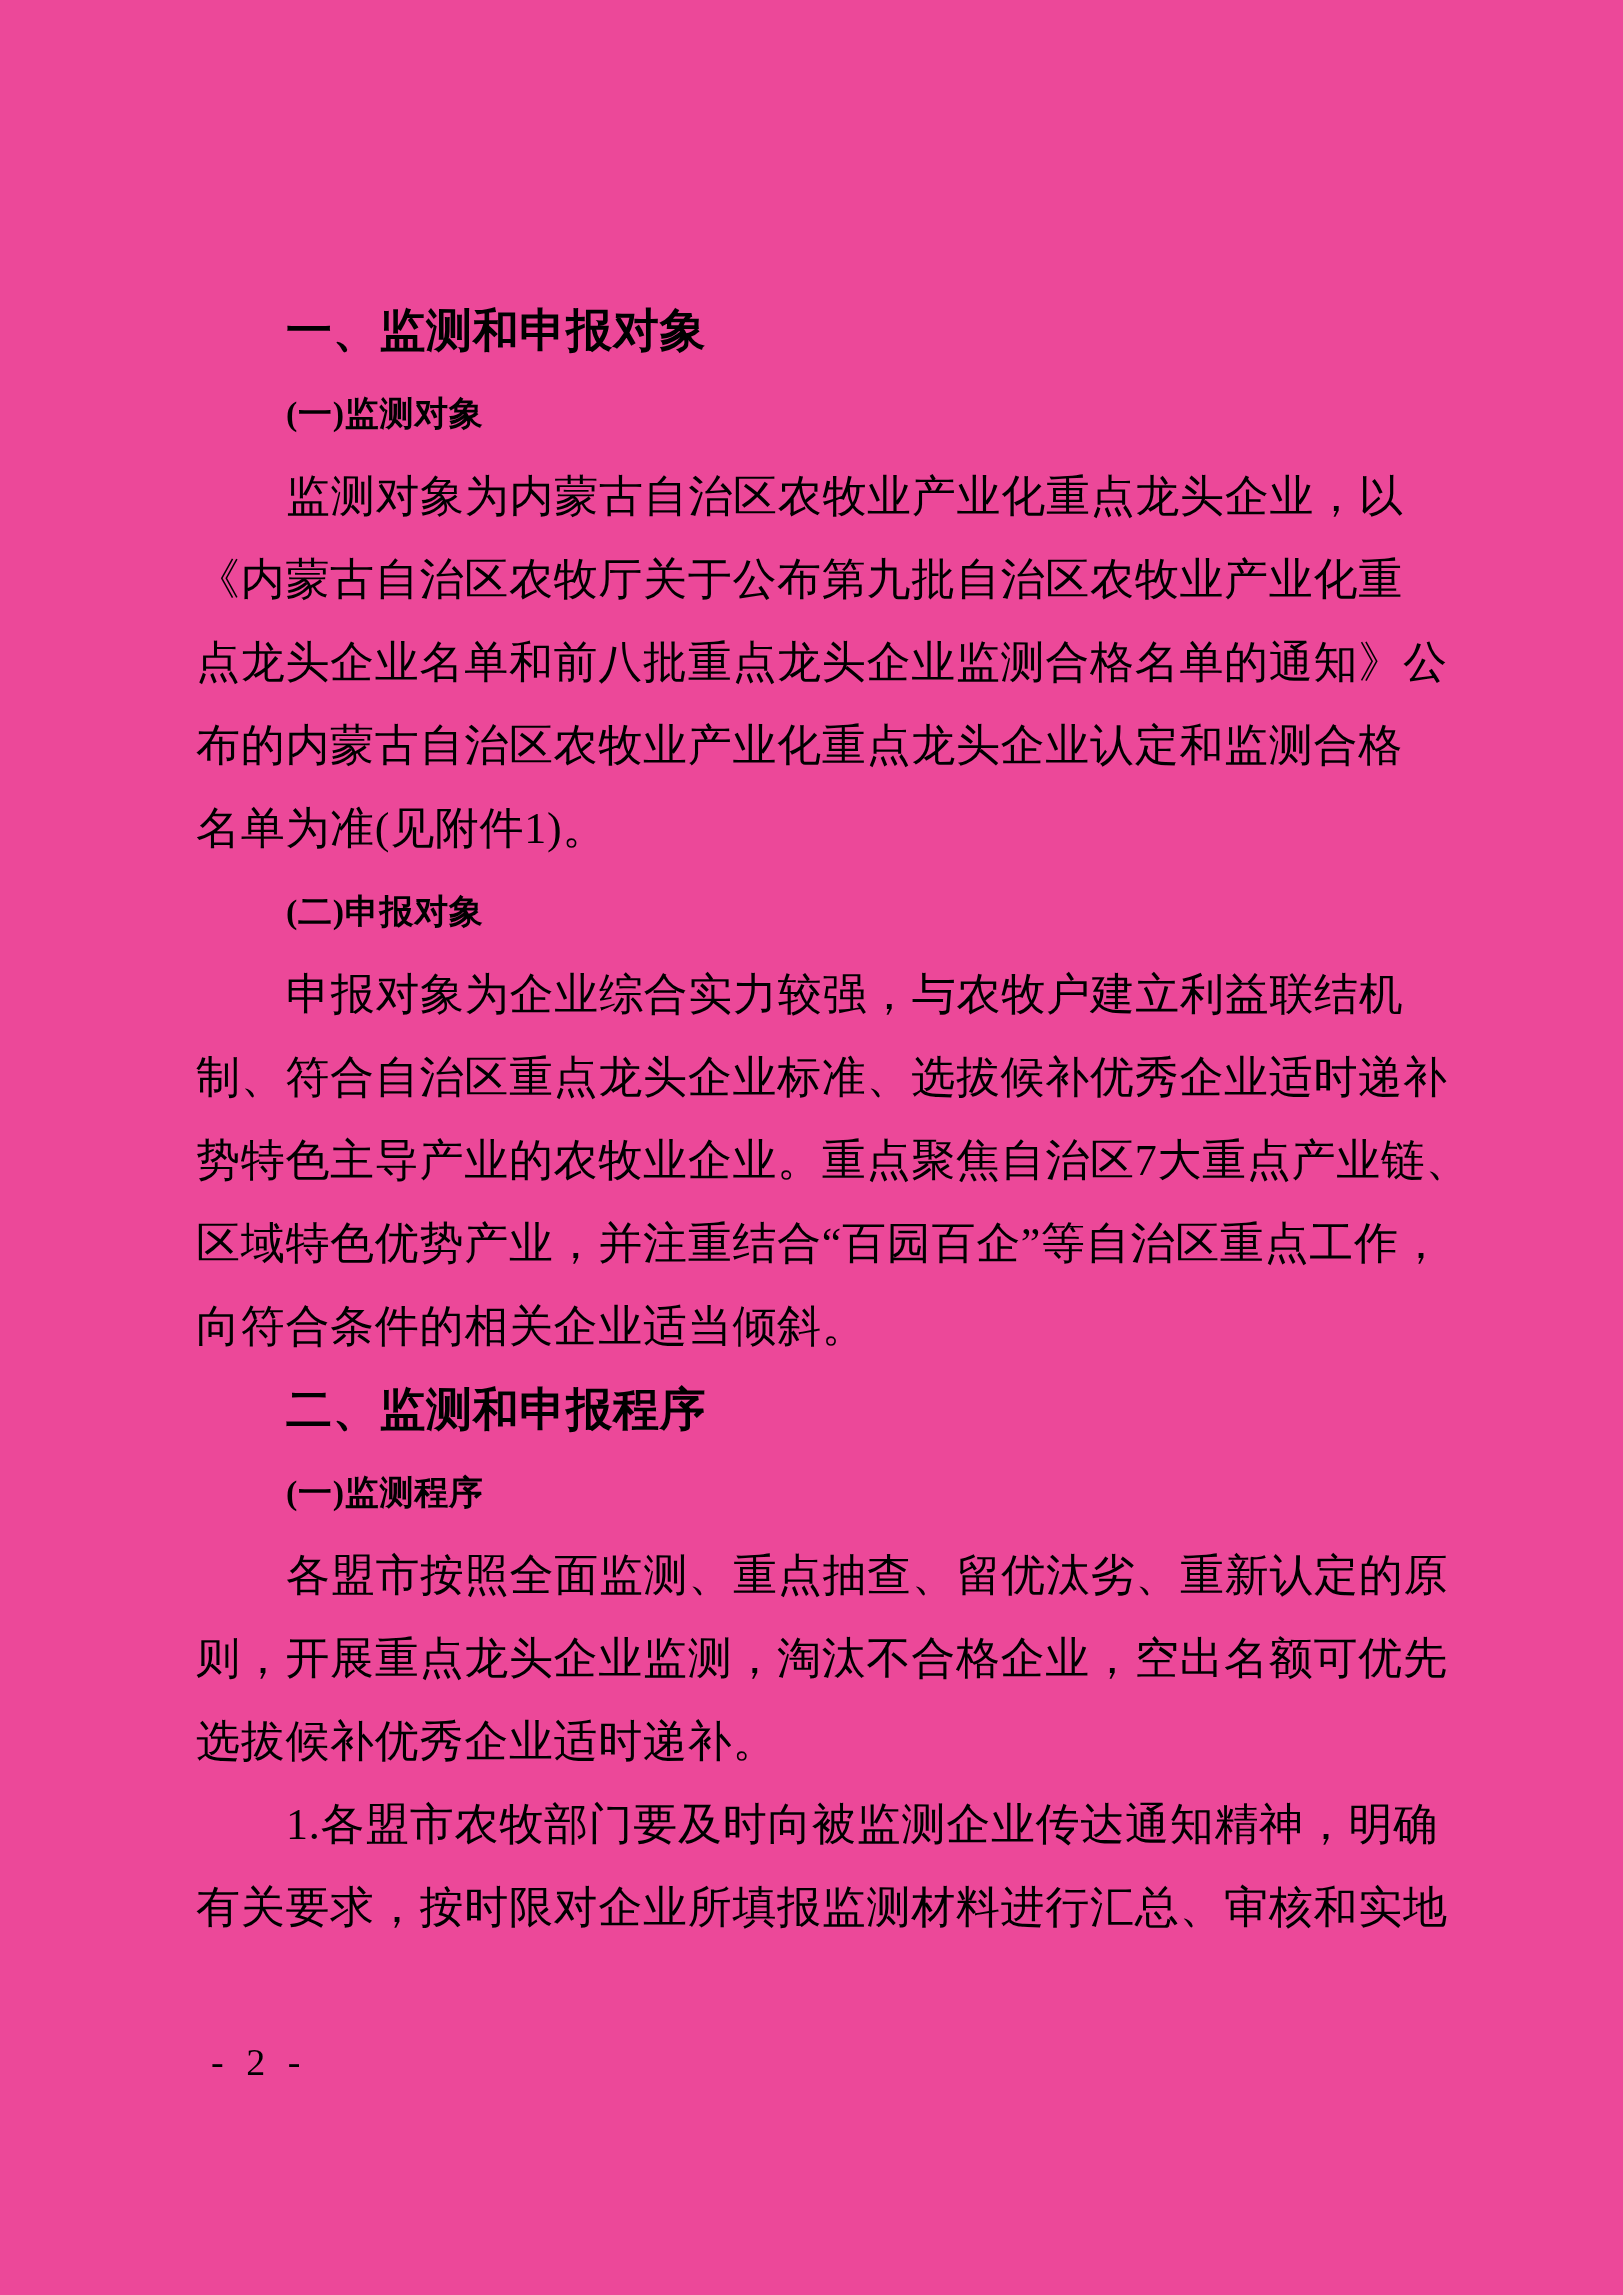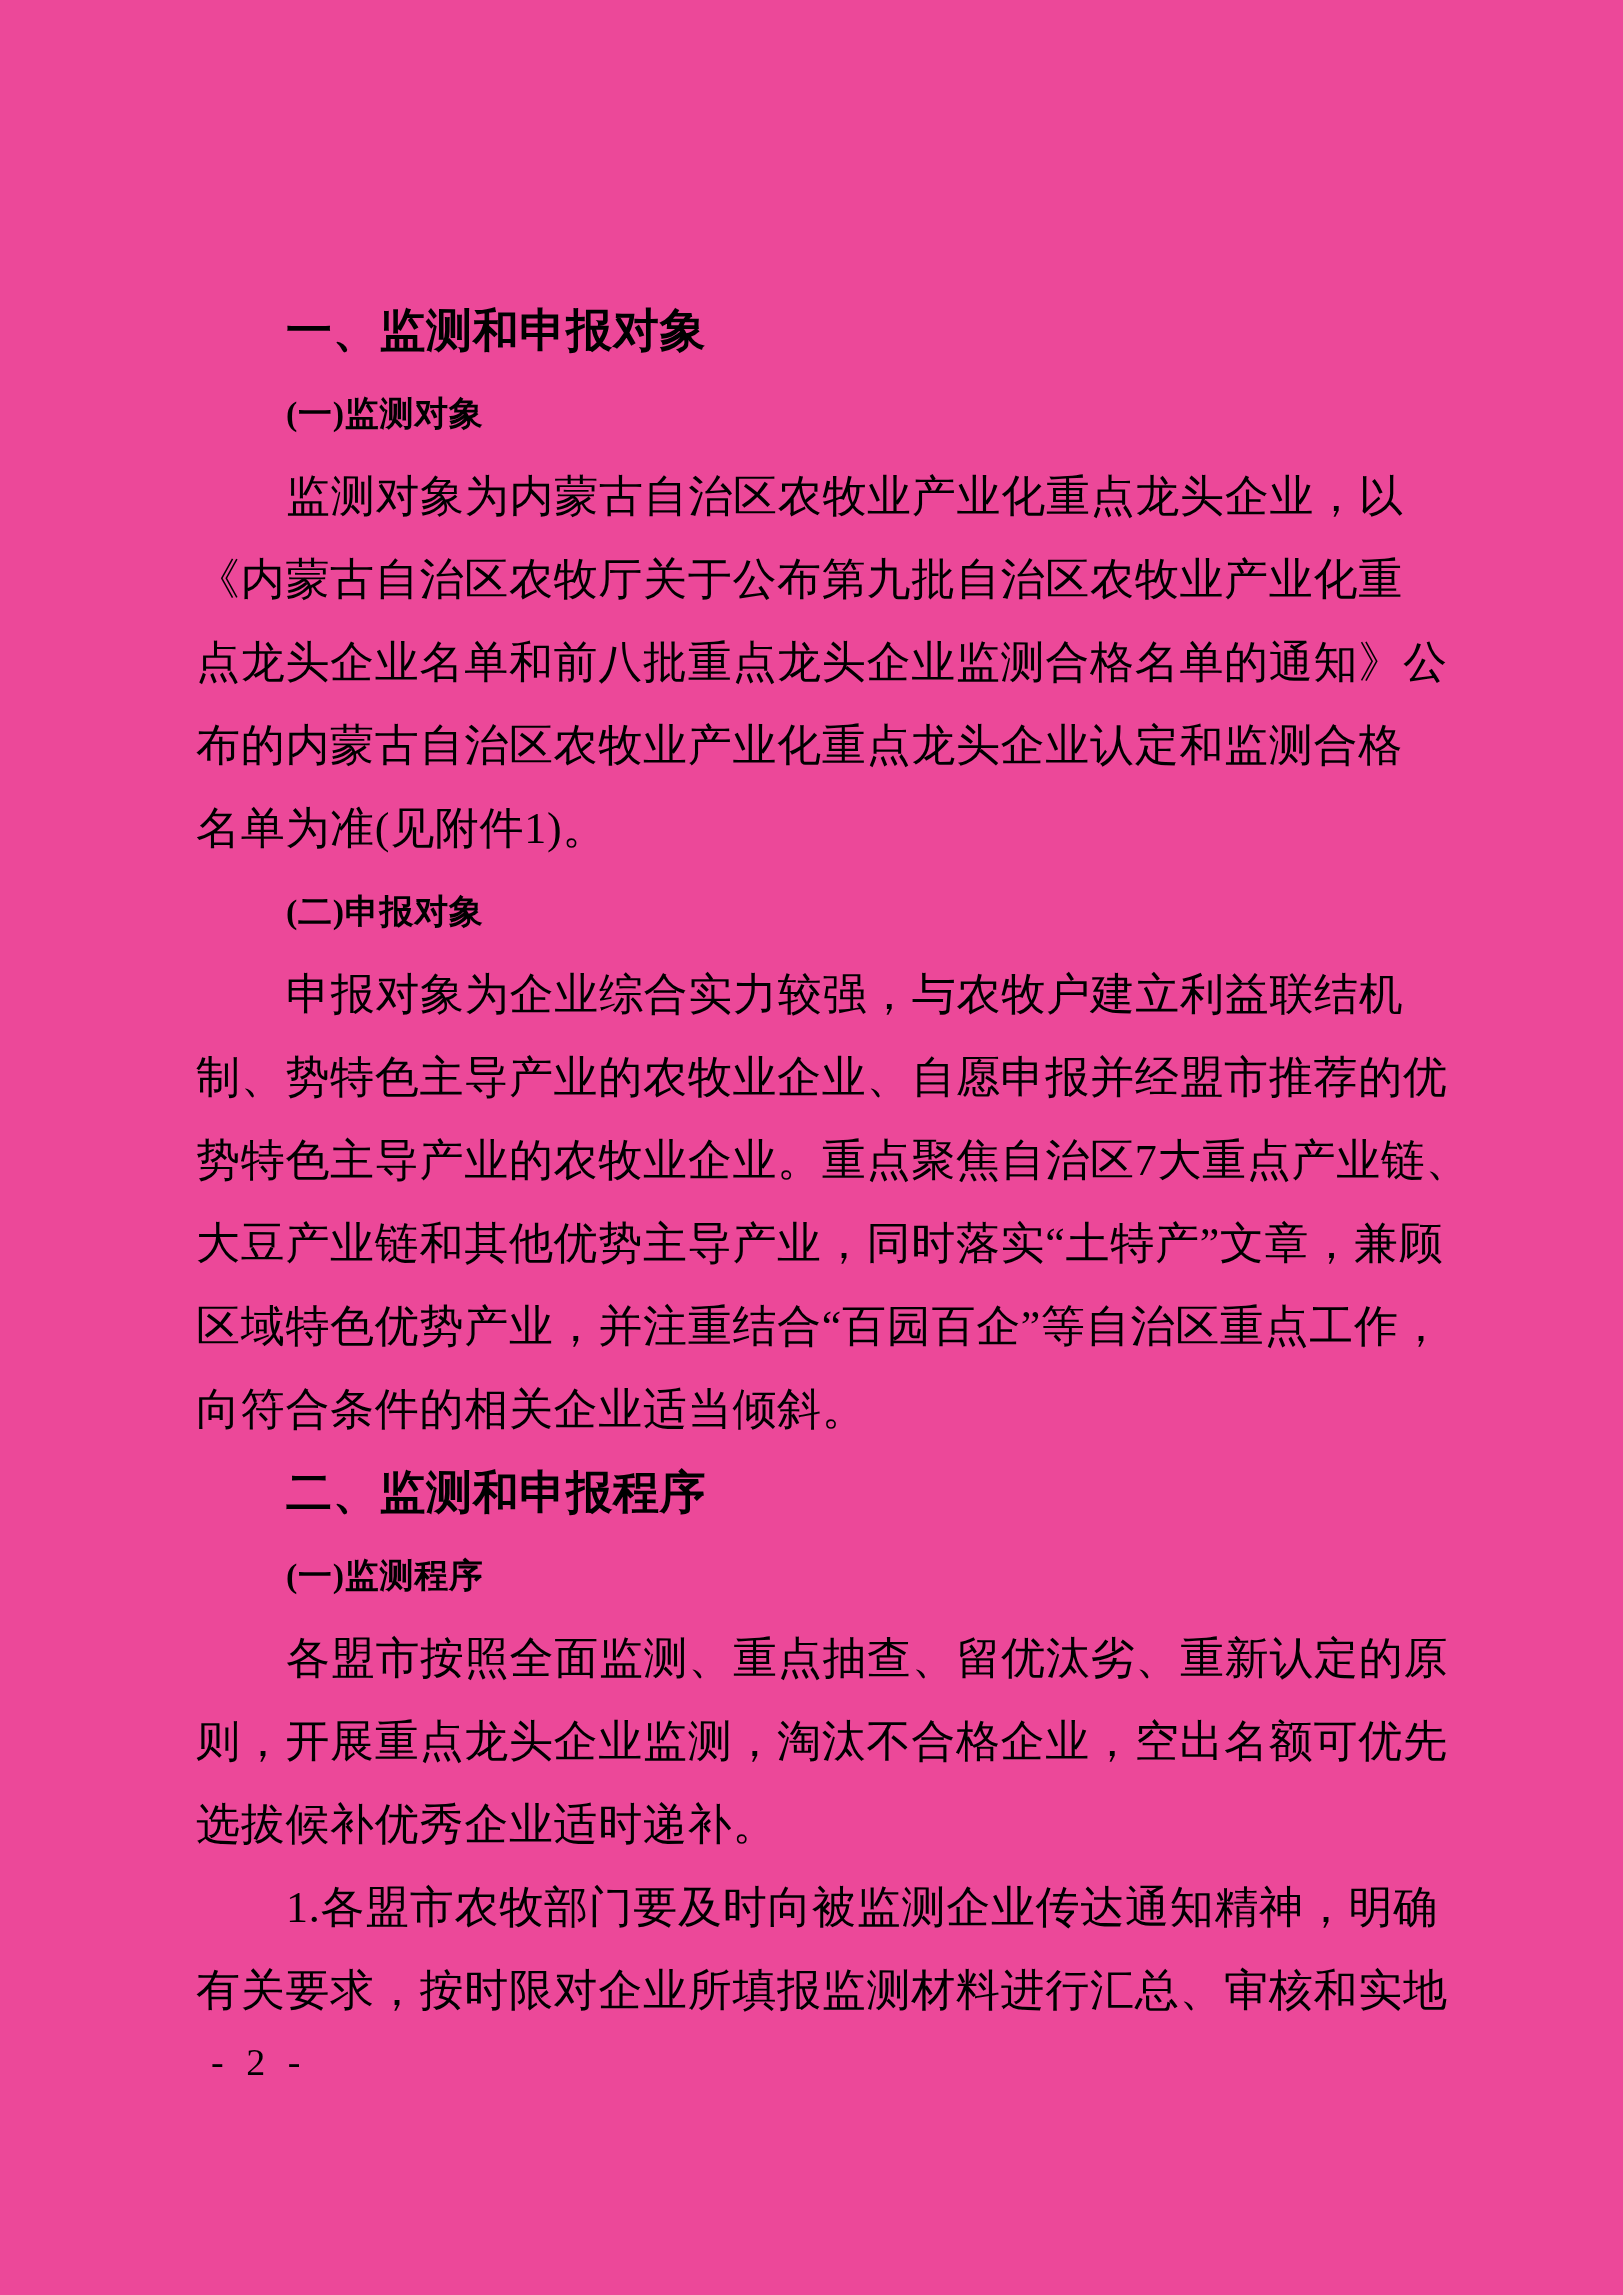--- a/index.html
+++ b/index.html
@@ -66,23 +66,22 @@
   <div class="content">
       <div class="line heading-hei indent">一、监测和申报对象</div>
       <div class="line heading-kai indent">(一)监测对象</div>
       <div class="line body-text indent">监测对象为内蒙古自治区农牧业产业化重点龙头企业，以</div>
       <div class="line body-text">《内蒙古自治区农牧厅关于公布第九批自治区农牧业产业化重</div>
       <div class="line body-text">点龙头企业名单和前八批重点龙头企业监测合格名单的通知》公</div>
       <div class="line body-text">布的内蒙古自治区农牧业产业化重点龙头企业认定和监测合格</div>
       <div class="line body-text">名单为准(见附件1)。</div>
       <div class="line heading-kai indent">(二)申报对象</div>
       <div class="line body-text indent">申报对象为企业综合实力较强，与农牧户建立利益联结机</div>
-      <div class="line body-text">制、势特色主导产业的农牧业企业、自愿申报并经盟市推荐的优</div>
+      <div class="line body-text">制、符合自治区重点龙头企业标准、选拔候补优秀企业适时递补</div>
       <div class="line body-text">势特色主导产业的农牧业企业。重点聚焦自治区7大重点产业链、</div>
-      <div class="line body-text">大豆产业链和其他优势主导产业，同时落实“土特产”文章，兼顾</div>
       <div class="line body-text">区域特色优势产业，并注重结合“百园百企”等自治区重点工作，</div>
       <div class="line body-text">向符合条件的相关企业适当倾斜。</div>
       <div class="line heading-hei indent">二、监测和申报程序</div>
       <div class="line heading-kai indent">(一)监测程序</div>
       <div class="line body-text indent">各盟市按照全面监测、重点抽查、留优汰劣、重新认定的原</div>
       <div class="line body-text">则，开展重点龙头企业监测，淘汰不合格企业，空出名额可优先</div>
       <div class="line body-text">选拔候补优秀企业适时递补。</div>
       <div class="line body-text indent">1.各盟市农牧部门要及时向被监测企业传达通知精神，明确</div>
       <div class="line body-text">有关要求，按时限对企业所填报监测材料进行汇总、审核和实地</div>
     </div>

